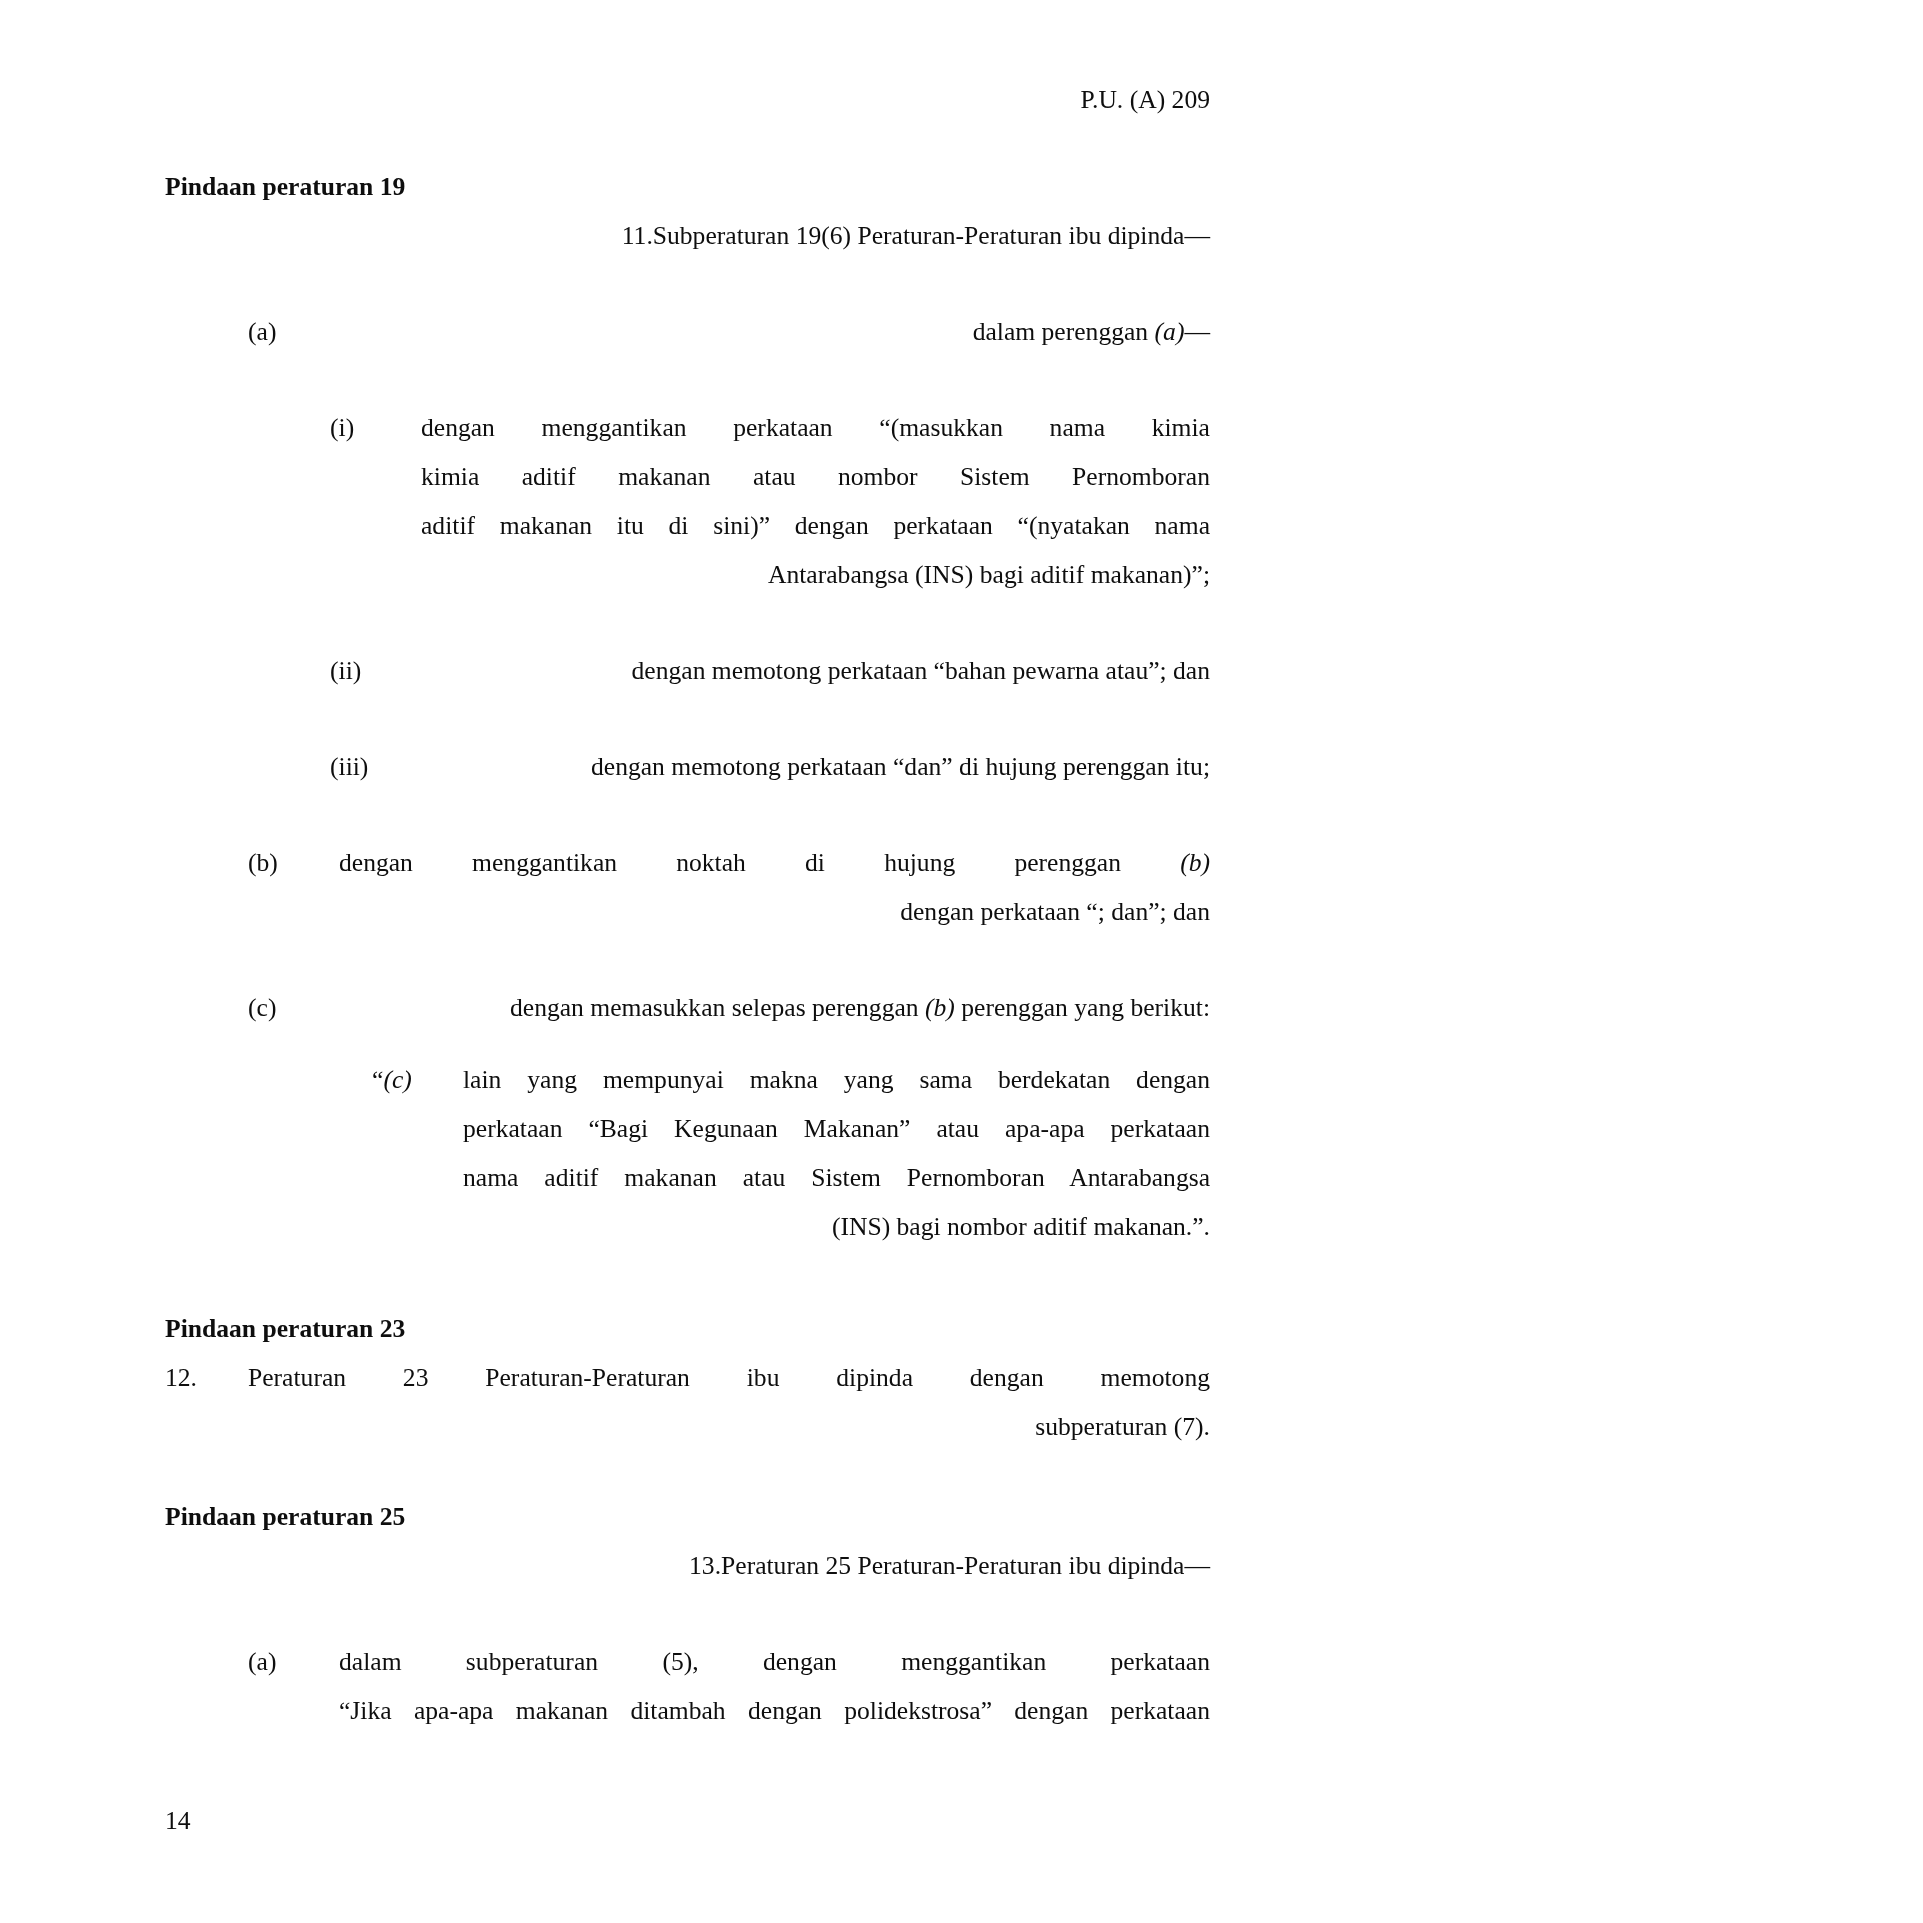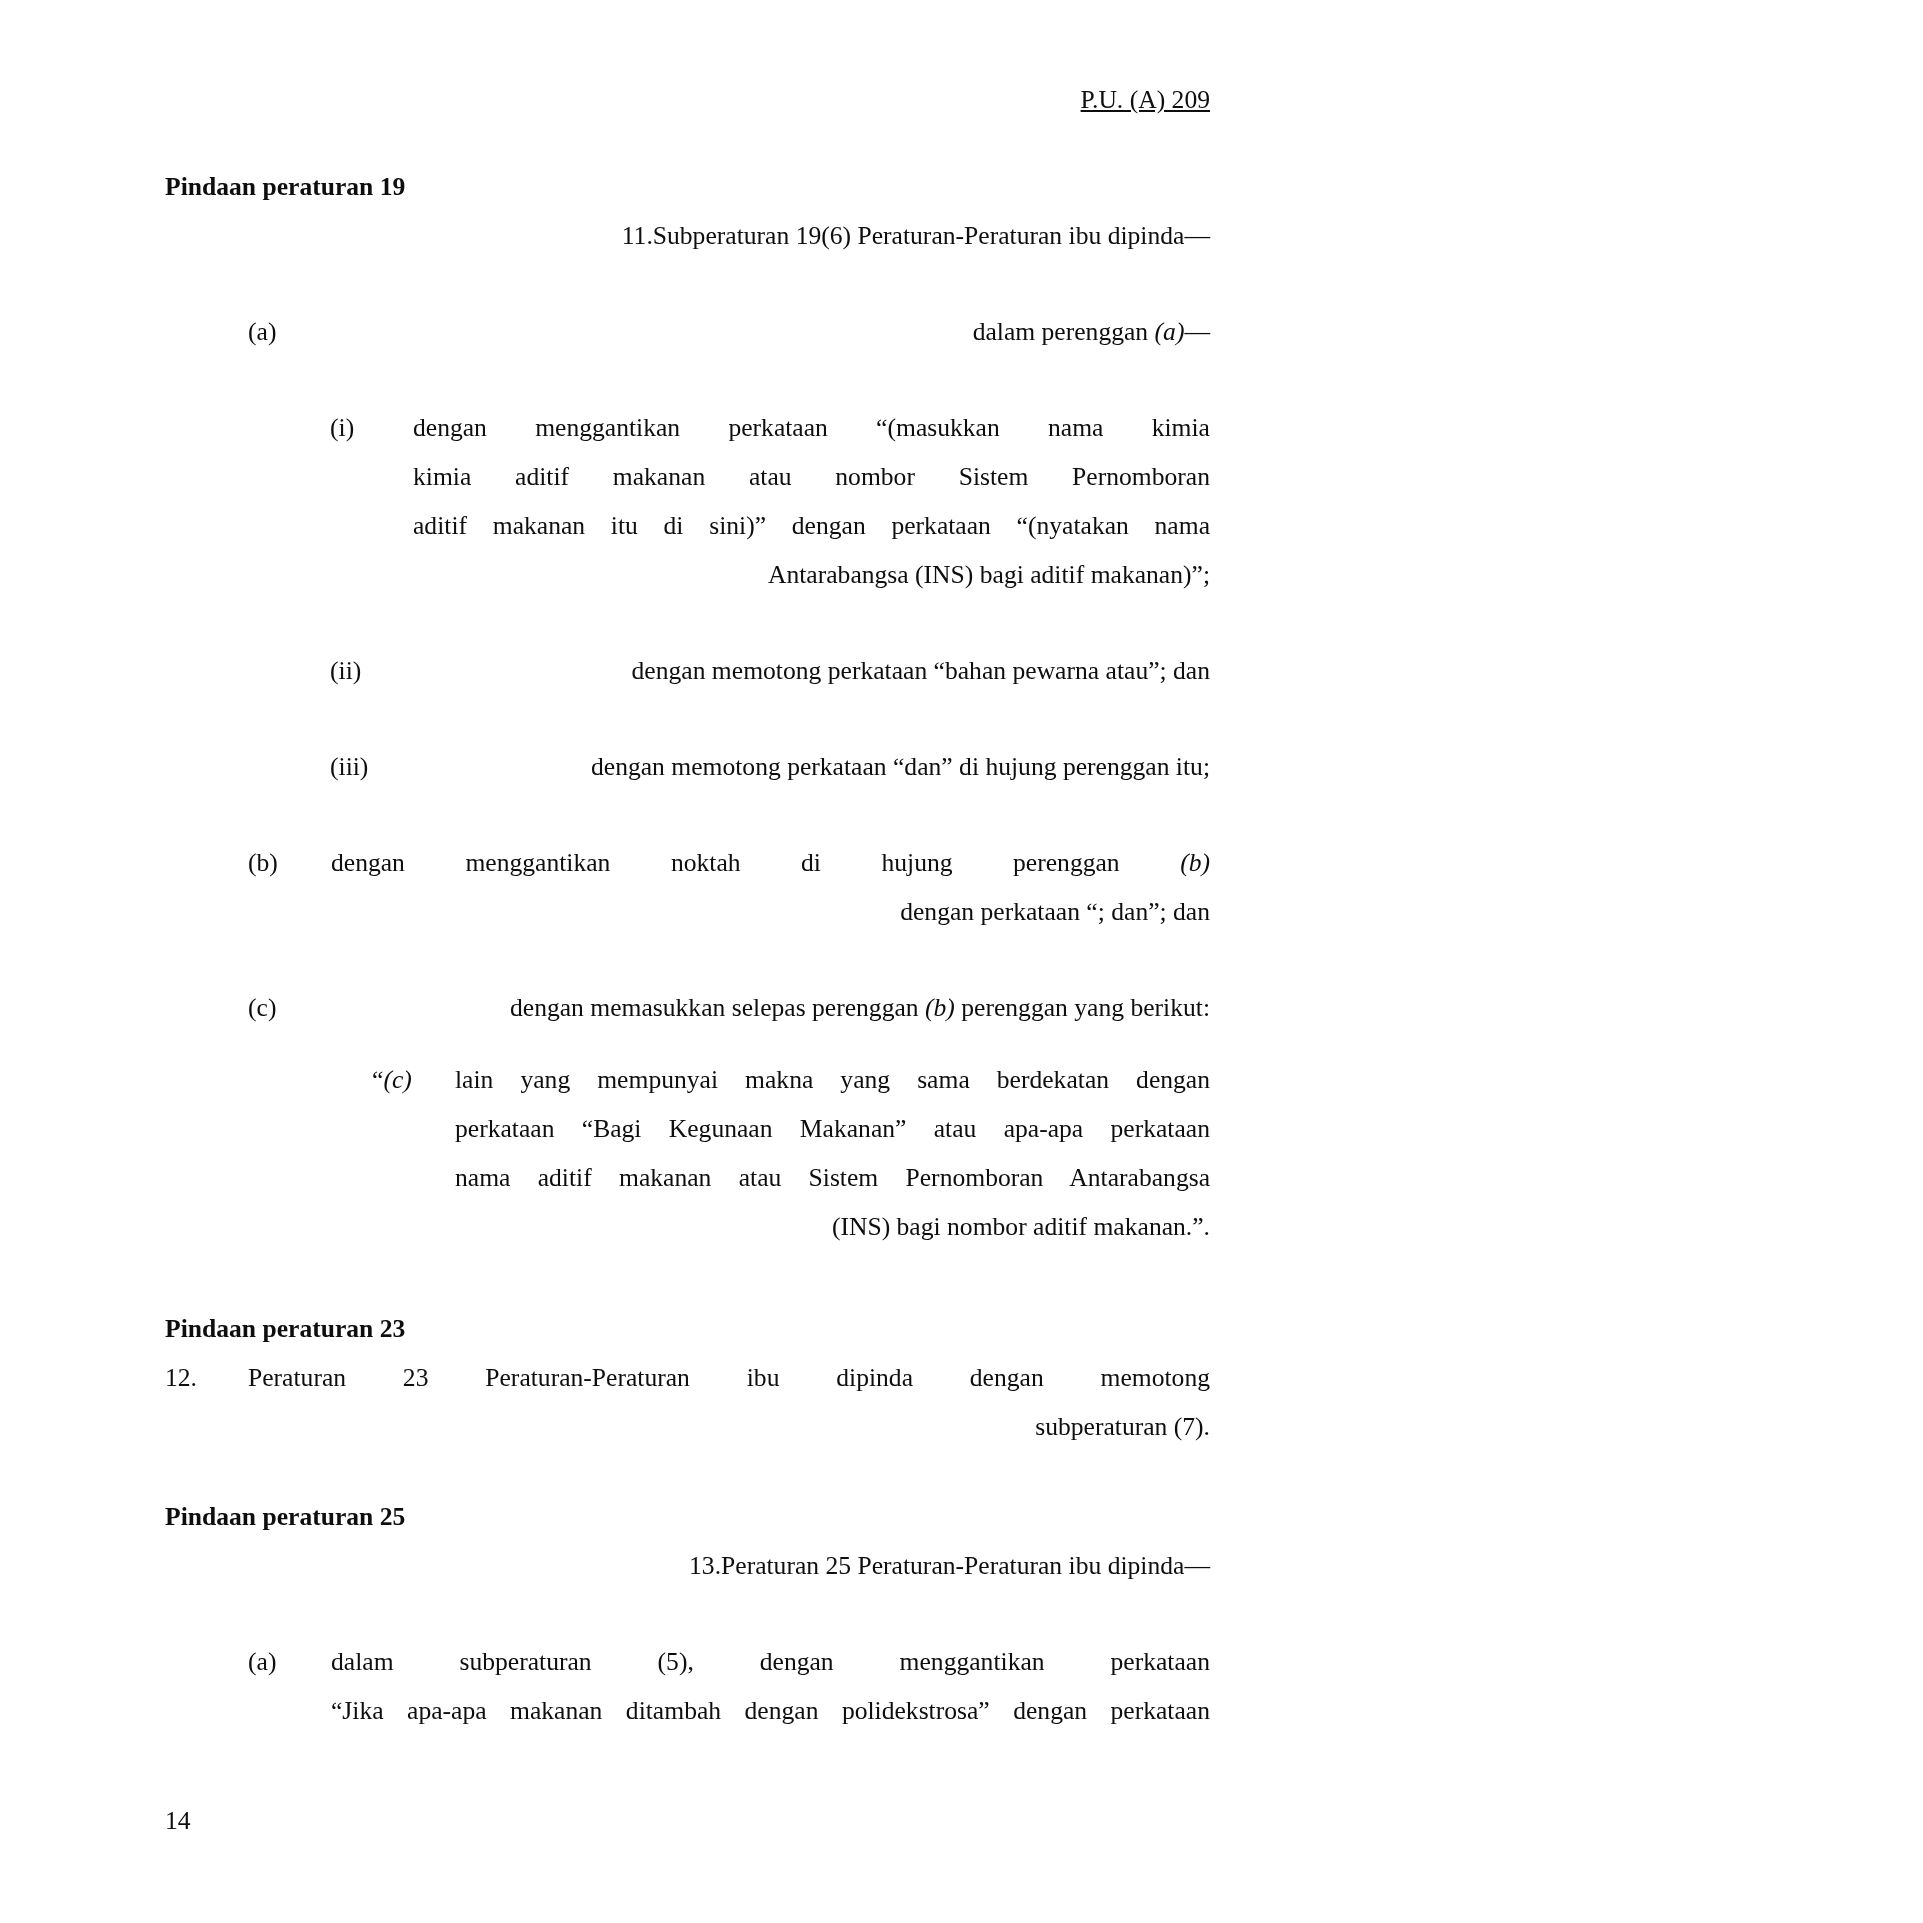--- a/index.html
+++ b/index.html
@@ -15,31 +15,31 @@
     position: relative;
     width: 1924px; height: 1924px;
     background: #ffffff;
     overflow: hidden;
   }
   .content {
     position: absolute;
     left: 165px; top: 75px;
     width: 1045px;
   }
-  .doc-ref { text-align: right; text-decoration: underline; }
+  .doc-ref { text-align: right; }
   .heading { font-weight: bold; }
   .mt-block { margin-top: 47px; }
   .mt-head-1 { margin-top: 38px; }
   .mt-head-2 { margin-top: 53px; }
   .mt-head-3 { margin-top: 41px; }
   .mt-quote { margin-top: 22.5px; }
   .num { display: inline-block; min-width: 83px; }
   .row { display: flex; align-items: flex-start; }
   .row .lbl { flex: 0 0 83px; }
-  .row .txt { flex: 1 1 auto; }
+  .row .txt { flex: 1 1 auto; margin-left: 8px; }
   .ind-a { margin-left: 83px; }
   .ind-i { margin-left: 165px; }
   .ind-q { margin-left: 207px; }
   .ln { text-align: right; }
   .j {
     text-align: justify;
     -moz-text-align-last: justify;
     text-align-last: justify;
   }
   .it { font-style: italic; }

